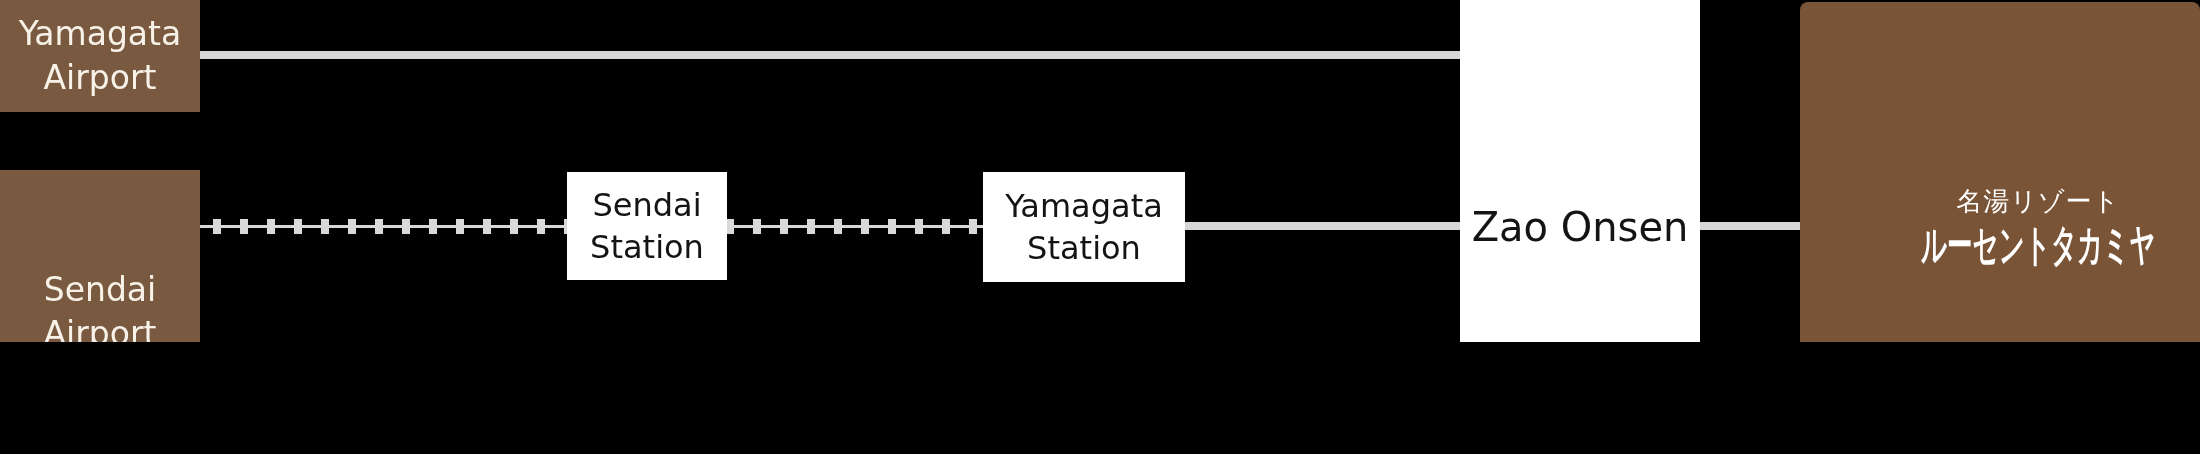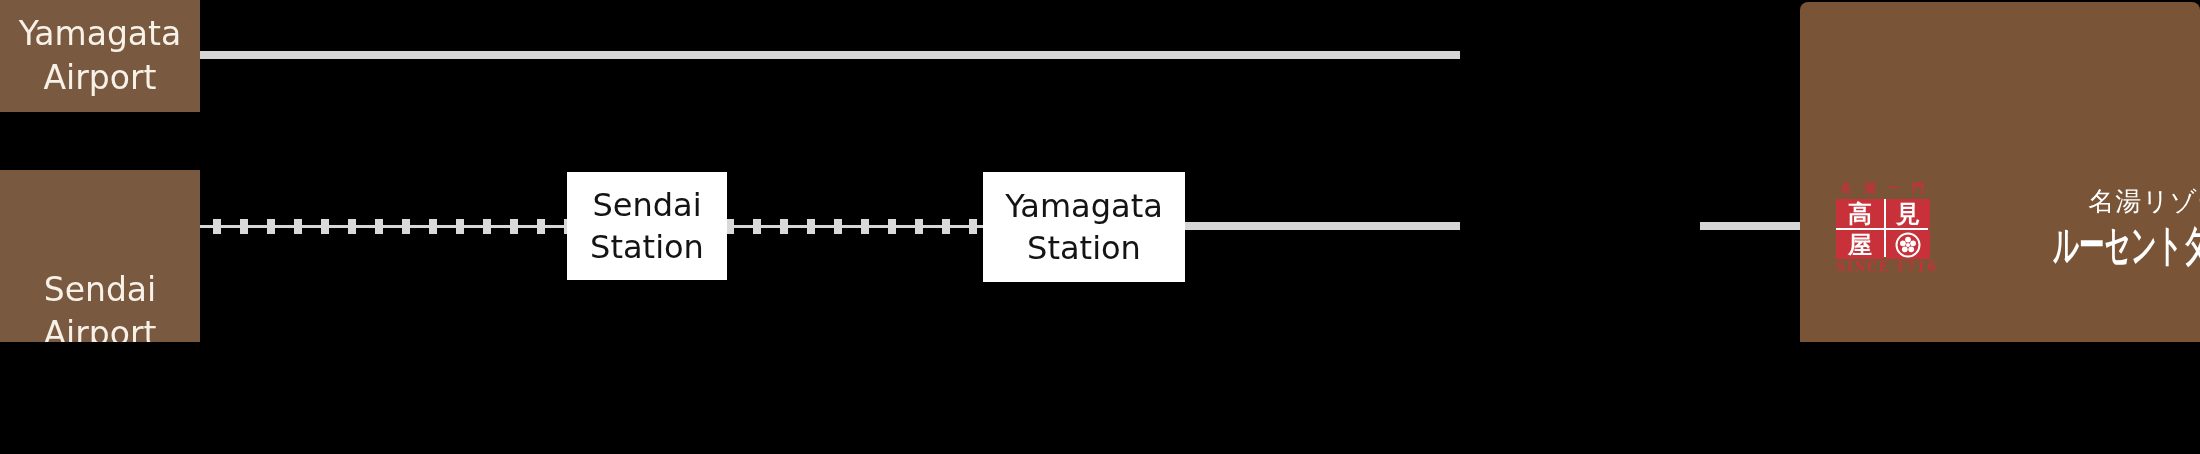--- a/index.html
+++ b/index.html
@@ -105,41 +105,24 @@
   <div class="node node-white node-sendai-station">
     <span class="lbl">Sendai
 Station</span>
   </div>
 
   <div class="node node-white node-yamagata-station">
     <span class="lbl">Yamagata
 Station</span>
   </div>
 
+  <div class="node node-white node-zao-onsen">
+    <span class="lbl">Zao Onsen</span>
+  </div>
 
   <div class="hotel">
-    <div class="stamp">
-      <div class="stamp-top">名湯一門</div>
-      <div class="stamp-main">
-        <div class="stamp-cell">高</div>
-        <div class="stamp-cell">見</div>
-        <div class="stamp-cell">屋</div>
-        <div class="stamp-cell">
-          <svg width="26" height="26" viewBox="0 0 26 26" aria-hidden="true">
-            <circle cx="13" cy="13" r="11.5" fill="none" stroke="#ffffff" stroke-width="2"></circle>
-            <circle cx="13" cy="7.6" r="2.9" fill="#ffffff"></circle>
-            <circle cx="18.1" cy="11.3" r="2.9" fill="#ffffff"></circle>
-            <circle cx="16.2" cy="17.3" r="2.9" fill="#ffffff"></circle>
-            <circle cx="9.8" cy="17.3" r="2.9" fill="#ffffff"></circle>
-            <circle cx="7.9" cy="11.3" r="2.9" fill="#ffffff"></circle>
-            <circle cx="13" cy="13" r="2.1" fill="#ffffff"></circle>
-          </svg>
-        </div>
-      </div>
-      <div class="stamp-since">SINCE 1716</div>
-    </div>
     <div class="brand">
       <div class="brand-line1">名湯リゾート</div>
       <div class="brand-line2">ルーセントタカミヤ</div>
     </div>
   </div>
 
 </div>
 
 </body></html>

